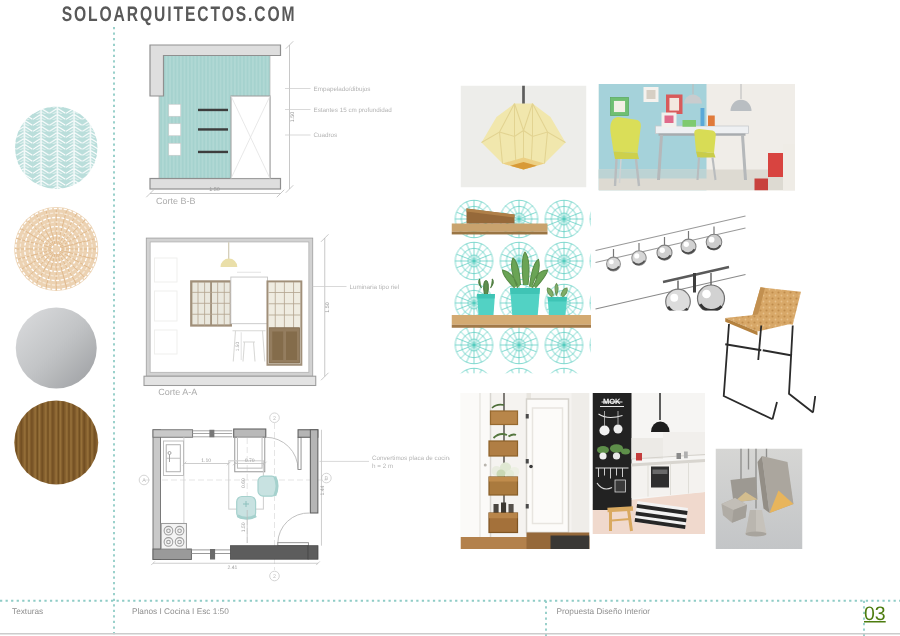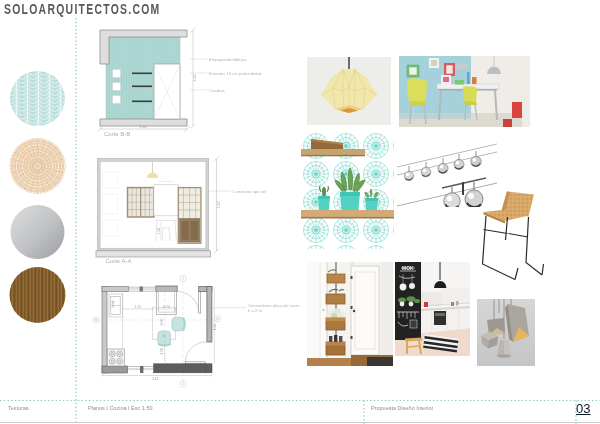--- a/index.html
+++ b/index.html
@@ -1,18 +1,18 @@
 <!DOCTYPE html>
 <html><head>
 <meta charset="utf-8">
 <style>
   html,body{margin:0;padding:0;}
   body{width:600px;height:424px;overflow:hidden;background:#fff;font-family:"Liberation Sans",sans-serif;}
   .abs{position:absolute;}
-  #page{position:relative;width:572px;height:424px;background:#fff;}
+  #page{position:relative;width:572px;height:424px;background:#fff;text-align:right;}
 </style>
 </head>
 <body>
 <div id="page">
 
 <div class="abs" style="left:4px;top:0.8px;width:260px;height:16px;font-weight:bold;font-size:14px;letter-spacing:1.7px;color:#595959;transform:scaleX(0.745) scaleY(1.0);transform-origin:0 0;white-space:nowrap;">SOLOARQUITECTOS.COM</div>
 
 <svg class="abs" style="left:0;top:0;" width="600" height="424">
   <line x1="76" y1="18" x2="76" y2="424" stroke="#8fccc6" stroke-width="1.2" stroke-dasharray="1.5,2.2"></line>
 </svg>
@@ -665,15 +665,15 @@
   <line x1="576" y1="4.5" x2="576" y2="28" stroke="#8fccc6" stroke-width="1.2" stroke-dasharray="1.5,2.2"></line>
   <line x1="0" y1="26.5" x2="600" y2="26.5" stroke="#cccccc" stroke-width="1"></line>
 </svg>
 
 <div class="abs" style="left:8px;top:405px;font-size:5.5px;color:#8f8f8f;">Texturas</div>
 
 <div class="abs" style="left:88px;top:405px;font-size:5.5px;color:#8f8f8f;">Planos I Cocina I Esc 1:50</div>
 
 <div class="abs" style="left:371px;top:405px;font-size:5.5px;color:#8f8f8f;">Propuesta Diseño Interior</div>
 
-<div class="abs" style="left:576px;top:401px;font-size:13px;color:#0f172a;text-decoration:underline;">03</div>
+<div class="abs" style="left:576px;top:401px;font-size:13px;color:#4d7c0f;text-decoration:underline;">03</div>
 
 </div>
 
 </body></html>

